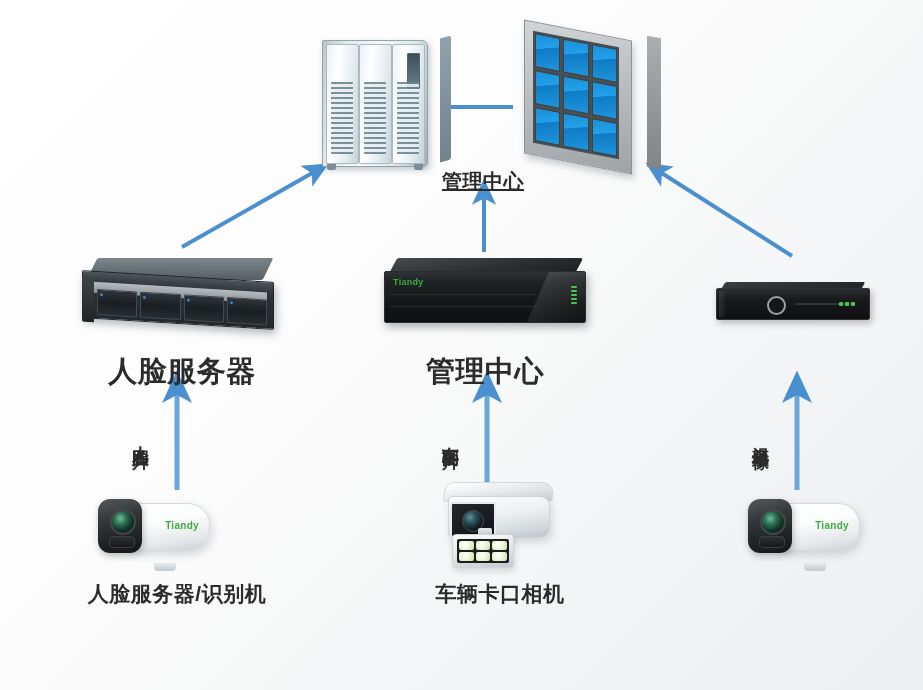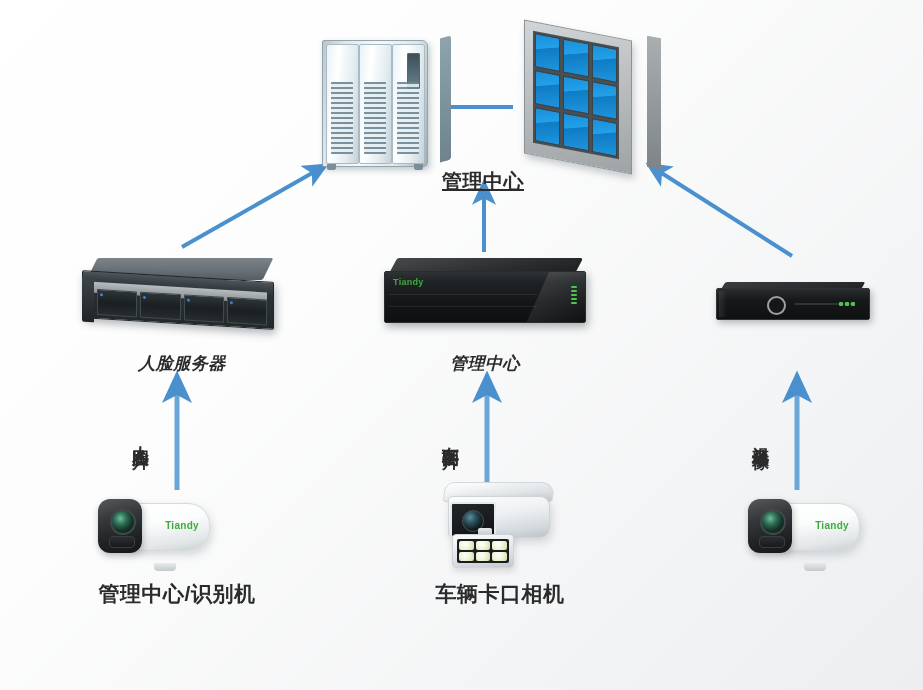--- a/index.html
+++ b/index.html
@@ -22,21 +22,21 @@
   
   .node-label {
     position: absolute;
     text-align: center;
     font-weight: bold;
     color: #2b2b2b;
     letter-spacing: 0.5px;
     white-space: nowrap;
     font-family: "Liberation Sans", "DejaVu Sans", sans-serif;
   }
-  .label-lg { font-size: 17px; font-style: italic; }
+  .label-lg { font-size: 29px; }
   .label-md { font-size: 21px; }
   .label-center { font-size: 20px; text-decoration: underline; }
 
   
   .vtext {
     position: absolute;
     font-size: 17px;
     font-weight: bold;
     color: #2b2b2b;
     width: 20px;
@@ -530,21 +530,21 @@
   <div class="bullet" style="left:92px; top:495px; width:130px; height:70px;">
     <div class="bul-body">
       <div class="brand" style="right:10px; top:16px; font-size:10px;">Tiandy</div>
     </div>
     <div class="bul-mount"></div>
     <div class="bul-head">
       <div class="bul-lens"></div>
       <div class="bul-ir"></div>
     </div>
   </div>
-  <div class="node-label label-md" style="left:57px; top:580px; width:240px;">管理中心/识别机</div>
+  <div class="node-label label-md" style="left:57px; top:580px; width:240px;">人脸服务器/识别机</div>
 
   <div class="anpr" style="left:430px; top:482px; width:140px; height:95px;">
     <div class="anpr-shield"></div>
     <div class="anpr-body"></div>
     <div class="anpr-glass">
       <div class="anpr-lens"></div>
     </div>
     <div class="anpr-arm"></div>
     <div class="anpr-illum">
       <div class="anpr-leds">

